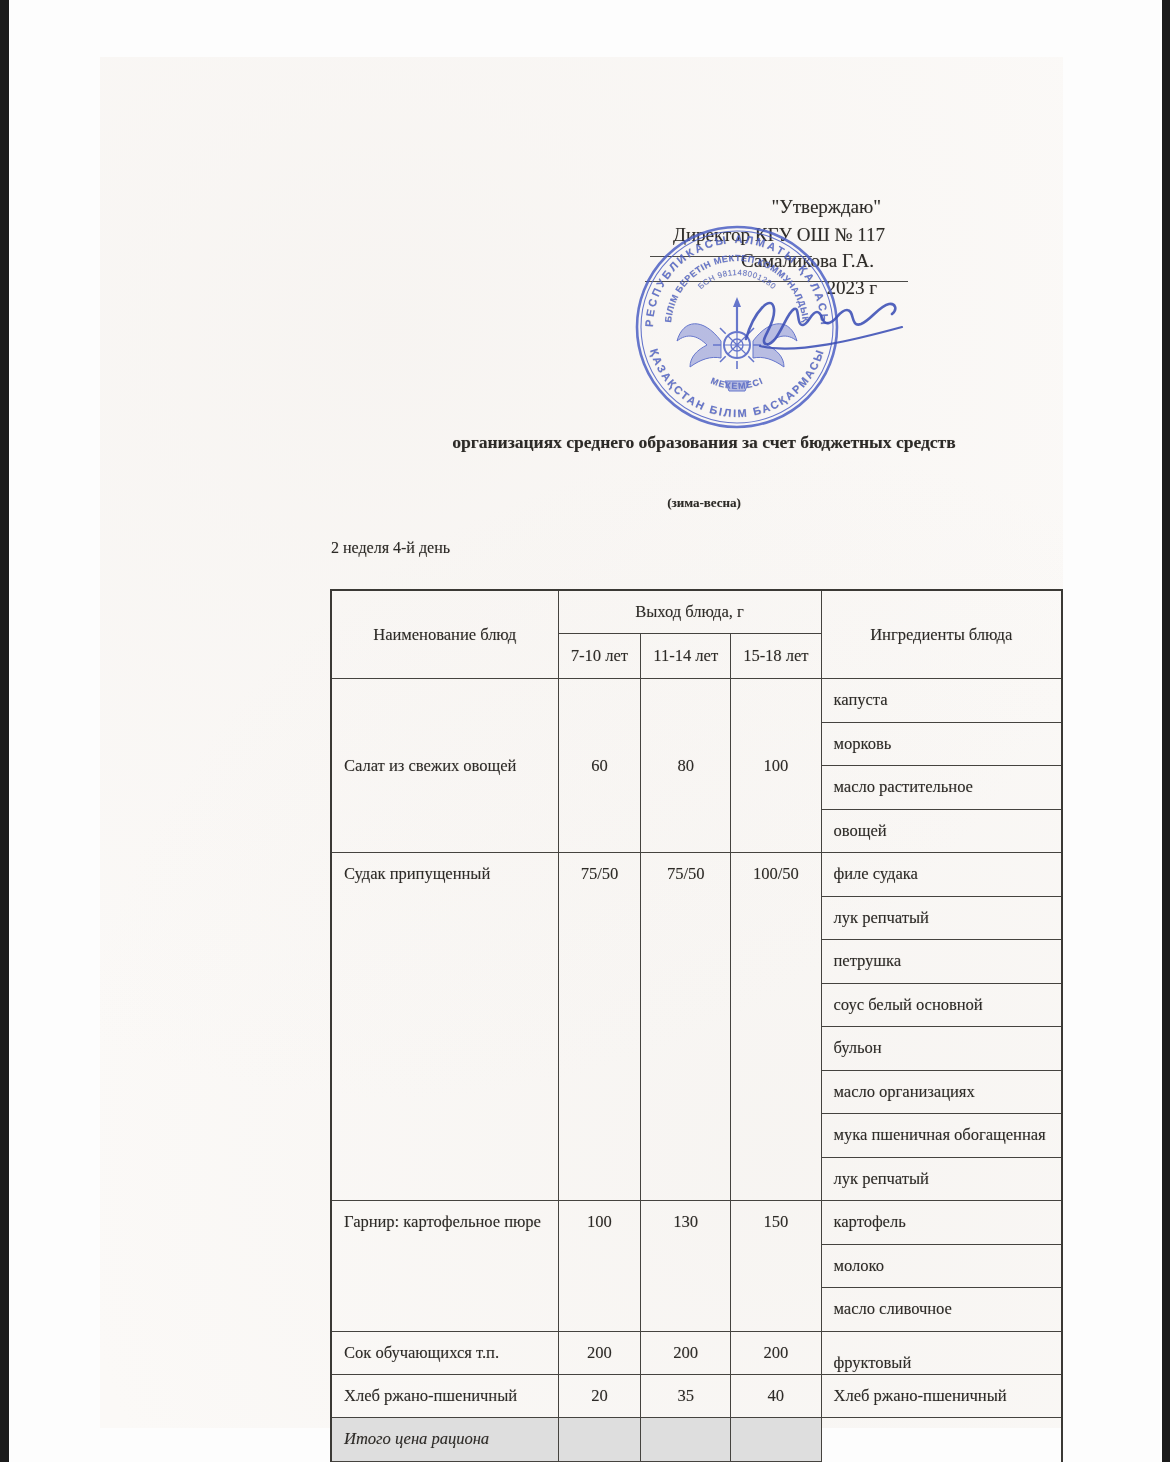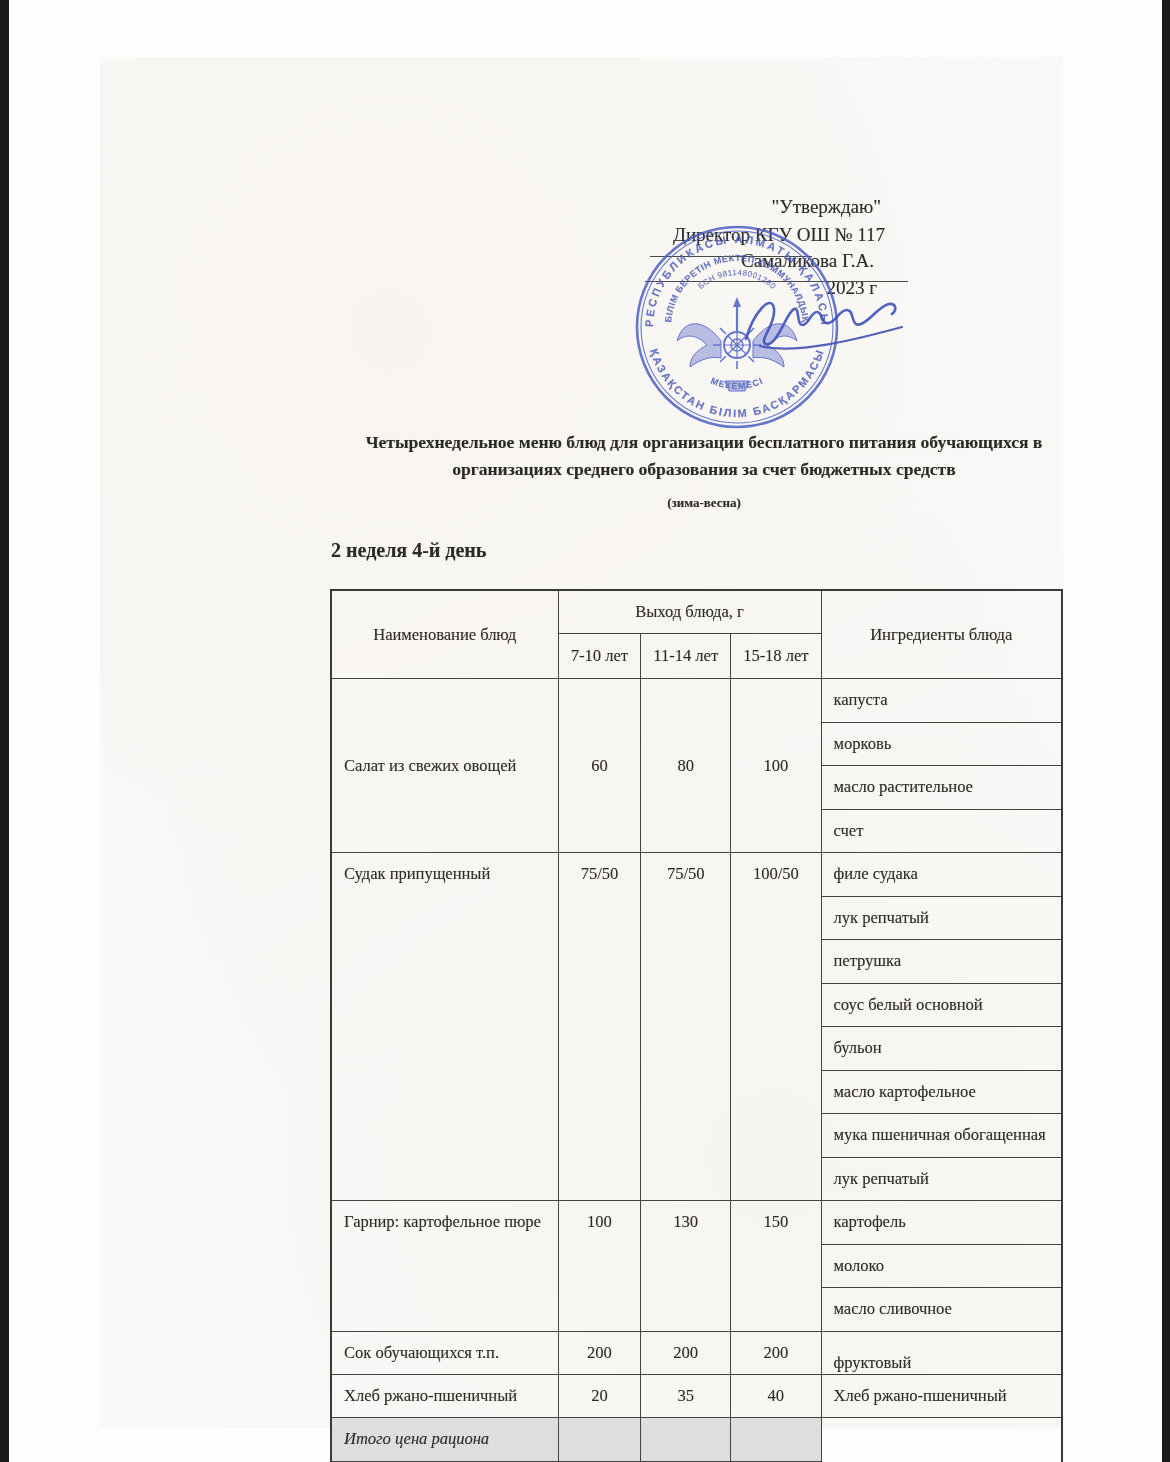--- a/index.html
+++ b/index.html
@@ -14,21 +14,21 @@
                          radial-gradient(circle at 70% 80%, rgba(230,226,220,.2), transparent 55%);
         text-shadow:0.3px 0.3px 0.7px rgba(70,60,50,.35);}
   .appr{position:absolute;font-size:19px;color:#2e2c29;white-space:nowrap;}
   .uline{position:absolute;border-bottom:1.6px solid #4b4a47;}
   #stamp{position:absolute;left:533px;top:166px;}
   #signature{position:absolute;left:636px;top:226px;}
   #title-block{position:absolute;left:230px;top:372px;width:748px;text-align:center;
                font-weight:bold;font-size:17.5px;line-height:27px;color:#2c2a27;}
   #season{position:absolute;left:230px;top:438px;width:748px;text-align:center;
           font-weight:bold;font-size:13px;color:#2c2a27;}
-  #week-label{position:absolute;left:231px;top:482px;font-weight:bold;font-size:20px;color:#2c2a27;}
+  #week-label{position:absolute;left:231px;top:482px;font-weight:normal;font-size:16px;color:#2c2a27;}
   #menu-table{position:absolute;left:230px;top:532px;border-collapse:collapse;table-layout:fixed;
               border:2.2px solid #3b3935;}
   #menu-table td,#menu-table th{border:1.6px solid #45433f;font-size:16.5px;font-weight:normal;
               color:#2d2b28;overflow:hidden;white-space:nowrap;padding:12px;line-height:1.12;}
   th.hdr-name{font-weight:bold;font-size:17px;}
   .hdr{text-align:center;vertical-align:middle;}
   .name{padding-left:7px;text-align:left;vertical-align:middle;}
   .num{text-align:center;vertical-align:middle;}
   .vtop{vertical-align:top;padding-top:2px;}
   .ing{padding-left:7px;text-align:left;vertical-align:middle;}
@@ -106,21 +106,20 @@
   </svg>
 
   <svg id="signature" width="180" height="80" viewBox="0 0 180 80">
     <g stroke="#3c4fb6" stroke-width="2.6" fill="none" stroke-linecap="round" opacity="0.88">
       <path d="M10,56 C18,28 36,10 38,26 C40,42 22,58 30,61 C41,64 50,30 58,26 C64,23 60,43 67,42 C73,41 75,29 81,29 C87,29 85,42 93,40 C101,38 103,27 111,27 C119,27 114,45 125,41 C135,37 143,23 153,21 C159,20 162,26 156,31"></path>
       <path d="M24,63 C60,72 122,56 166,44" stroke-width="2.2"></path>
     </g>
   </svg>
 
   <div id="title-block">
-    <div>Четырехнедельное меню блюд для организации бесплатного питания обучающихся в</div>
     <div>организациях среднего образования за счет бюджетных средств</div>
   </div>
   <div id="season">(зима-весна)</div>
   <div id="week-label">2 неделя 4-й день</div>
 
   <table id="menu-table">
     <colgroup>
       <col style="width:241px">
         <col style="width:85px">
         <col style="width:85px">
@@ -148,21 +147,21 @@
         <td class="num" rowspan="4">100</td>
         <td class="ing">капуста</td>
       </tr>
       <tr class="h26">
           <td class="ing">морковь</td>
         </tr>
       <tr class="h26">
           <td class="ing">масло растительное</td>
         </tr>
       <tr class="h26">
-          <td class="ing">счет</td>
+          <td class="ing">овощей</td>
         </tr>
 
       <tr class="h24">
         <td class="name vtop" rowspan="8">Судак припущенный</td>
         <td class="num vtop" rowspan="8">75/50</td>
         <td class="num vtop" rowspan="8">75/50</td>
         <td class="num vtop" rowspan="8">100/50</td>
         <td class="ing">филе судака</td>
       </tr>
       <tr class="h24">
@@ -171,21 +170,21 @@
       <tr class="h24">
           <td class="ing">петрушка</td>
         </tr>
       <tr class="h24">
           <td class="ing">соус белый основной</td>
         </tr>
       <tr class="h24">
           <td class="ing">бульон</td>
         </tr>
       <tr class="h24">
-          <td class="ing">масло картофельное</td>
+          <td class="ing">масло организациях</td>
         </tr>
       <tr class="h24">
           <td class="ing">мука пшеничная обогащенная</td>
         </tr>
       <tr class="h24">
           <td class="ing">лук репчатый</td>
         </tr>
 
       <tr class="h24">
         <td class="name vtop" rowspan="3">Гарнир:  картофельное пюре</td>

